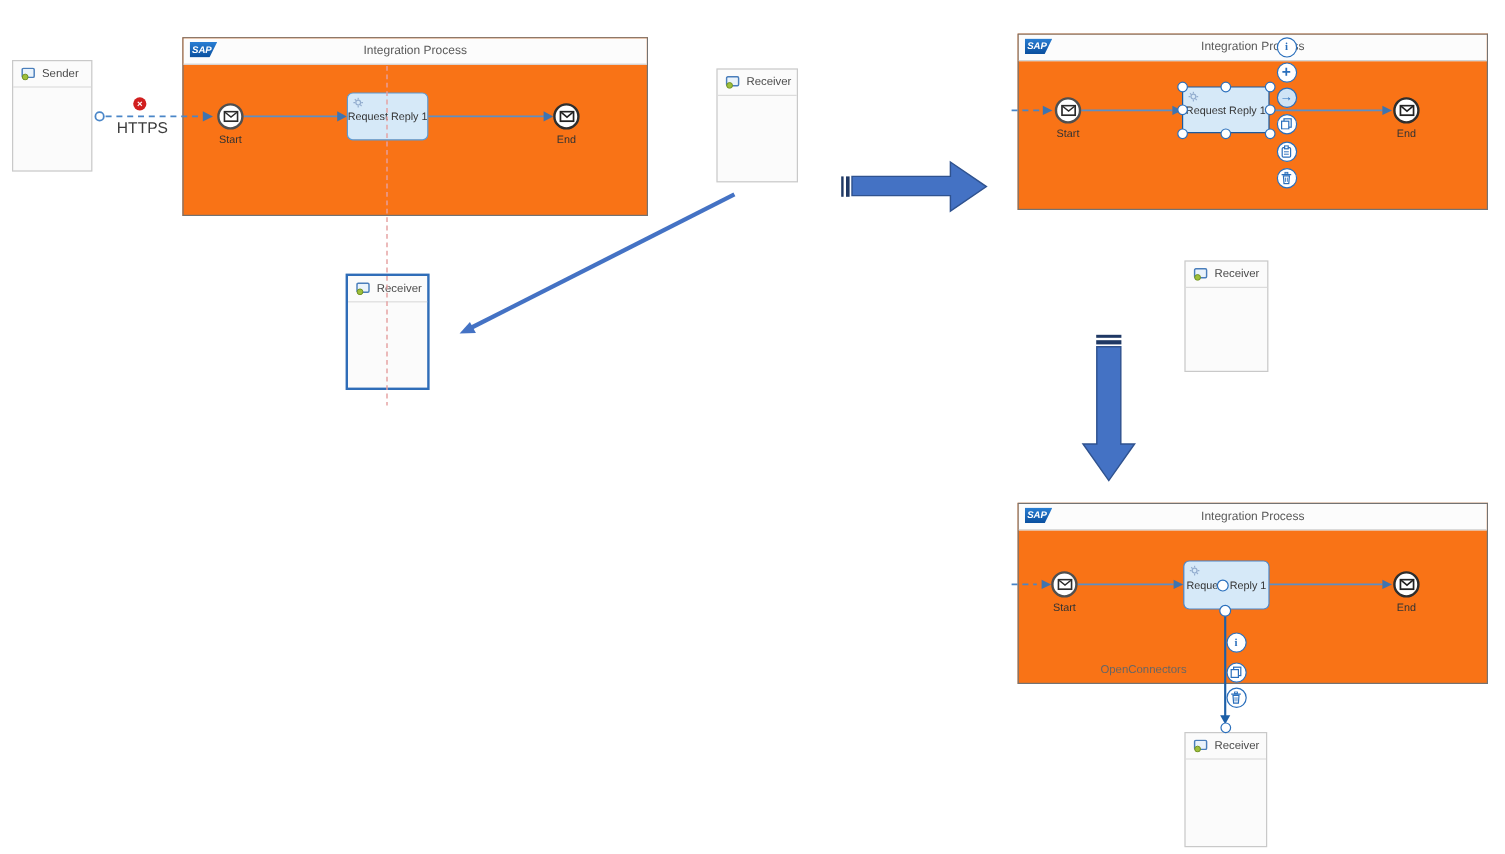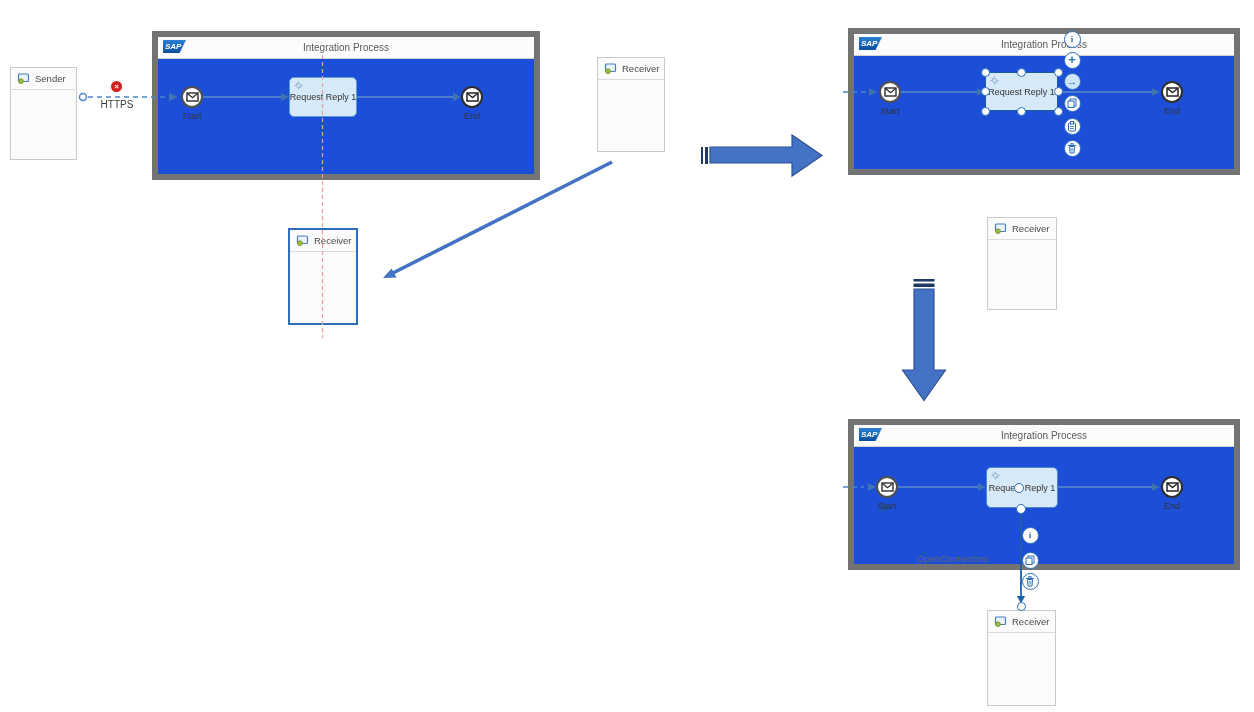--- a/index.html
+++ b/index.html
@@ -1,21 +1,21 @@
 <!DOCTYPE html>
 <html><head>
 <meta charset="utf-8">
 <style>
   html,body{margin:0;padding:0;background:#fff;}
   #canvas{position:relative;width:1254px;height:712px;background:#ffffff;overflow:hidden;
           font-family:"Liberation Sans", sans-serif;}
   svg.layer{position:absolute;left:0;top:0;pointer-events:none;}
   #flow-layer{z-index:2;}
   #overlay-layer{z-index:5;}
-  .panel{position:absolute;background:#1d4ed8;border:6px solid #737373;box-sizing:border-box;z-index:1;}
+  .panel{position:absolute;background:#f97316;border:1px solid #737373;box-sizing:border-box;z-index:1;}
   .panel-header{height:21px;border-bottom:1px solid #d2d2d2;background:#fcfcfc;position:relative;
                 display:flex;align-items:center;justify-content:center;}
   .panel-title{font-size:10px;color:#5a5a5a;white-space:nowrap;}
   .sap-logo{position:absolute;left:5px;top:3px;width:23px;height:13px;
             background:linear-gradient(180deg,#2a7fd4,#0a4f9e);
             clip-path:polygon(0 0,100% 0,72% 100%,0 100%);
             color:#fff;font-size:8px;font-weight:bold;font-style:italic;
             line-height:13px;padding-left:2px;box-sizing:border-box;}
   .participant{position:absolute;background:#fbfbfb;border:1px solid #c9c9c9;box-sizing:border-box;z-index:3;}
   .participant.selected{border:2px solid #2f6db8;}
@@ -34,21 +34,21 @@
   .handle{position:absolute;width:9px;height:9px;border-radius:50%;background:#fff;
           border:1.5px solid #2a6fbc;box-sizing:border-box;z-index:6;}
   .handle.big{width:10px;height:10px;}
   .ctx{position:absolute;width:17px;height:17px;border-radius:50%;background:#fff;border:1.4px solid #2a6fbc;
        box-sizing:border-box;z-index:6;display:flex;align-items:center;justify-content:center;
        color:#2a6fbc;font-size:10px;line-height:1;}
   .ctx.active{background:#cfe4f6;}
   .ctx .glyph-i{font-size:9px;font-weight:bold;font-family:"Liberation Serif",serif;}
   .ctx .glyph-plus{font-size:13px;font-weight:bold;margin-top:-1px;}
   .ctx .glyph-arrow{font-size:11px;}
-  .free-label{position:absolute;font-size:10px;color:#3c3c3c;z-index:4;text-align:center;}
+  .free-label{position:absolute;font-size:13px;color:#3c3c3c;z-index:4;text-align:right;}
   .oc-label{position:absolute;font-size:9.5px;color:#666;z-index:4;text-align:left;}
   .error-badge{position:absolute;left:111px;top:81px;width:11px;height:11px;border-radius:50%;
                background:#d11f1f;color:#fff;font-size:8px;font-weight:bold;line-height:11px;
                text-align:center;z-index:4;}
 </style>
 </head>
 <body>
 
 <div id="canvas">
 
@@ -81,21 +81,21 @@
     <polygon points="1016.8,596 1025.2,596 1021,603.5" fill="#1d5fa7"></polygon>
   </svg>
 
   <div class="panel" style="left:152px;top:31px;width:388px;height:149px;">
     <div class="panel-header">
       <div class="sap-logo">SAP</div>
       <span class="panel-title">Integration Process</span>
     </div>
   </div>
 
-  <div class="participant" style="left:10px;top:50px;width:67px;height:93px;margin-top:17px;">
+  <div class="participant" style="left:10px;top:50px;width:67px;height:93px;">
     <div class="participant-header">
       <svg width="13" height="11">
         <rect x="1.5" y="1" width="10" height="7.5" rx="1" fill="#eaf3fb" stroke="#4a7ebb" stroke-width="1.2"></rect>
         <circle cx="4" cy="8.2" r="2.4" fill="#9ebf3b" stroke="#6f8f23" stroke-width="0.8"></circle>
       </svg>
       <span>Sender</span>
     </div>
   </div>
 
   <div class="error-badge">×</div>

